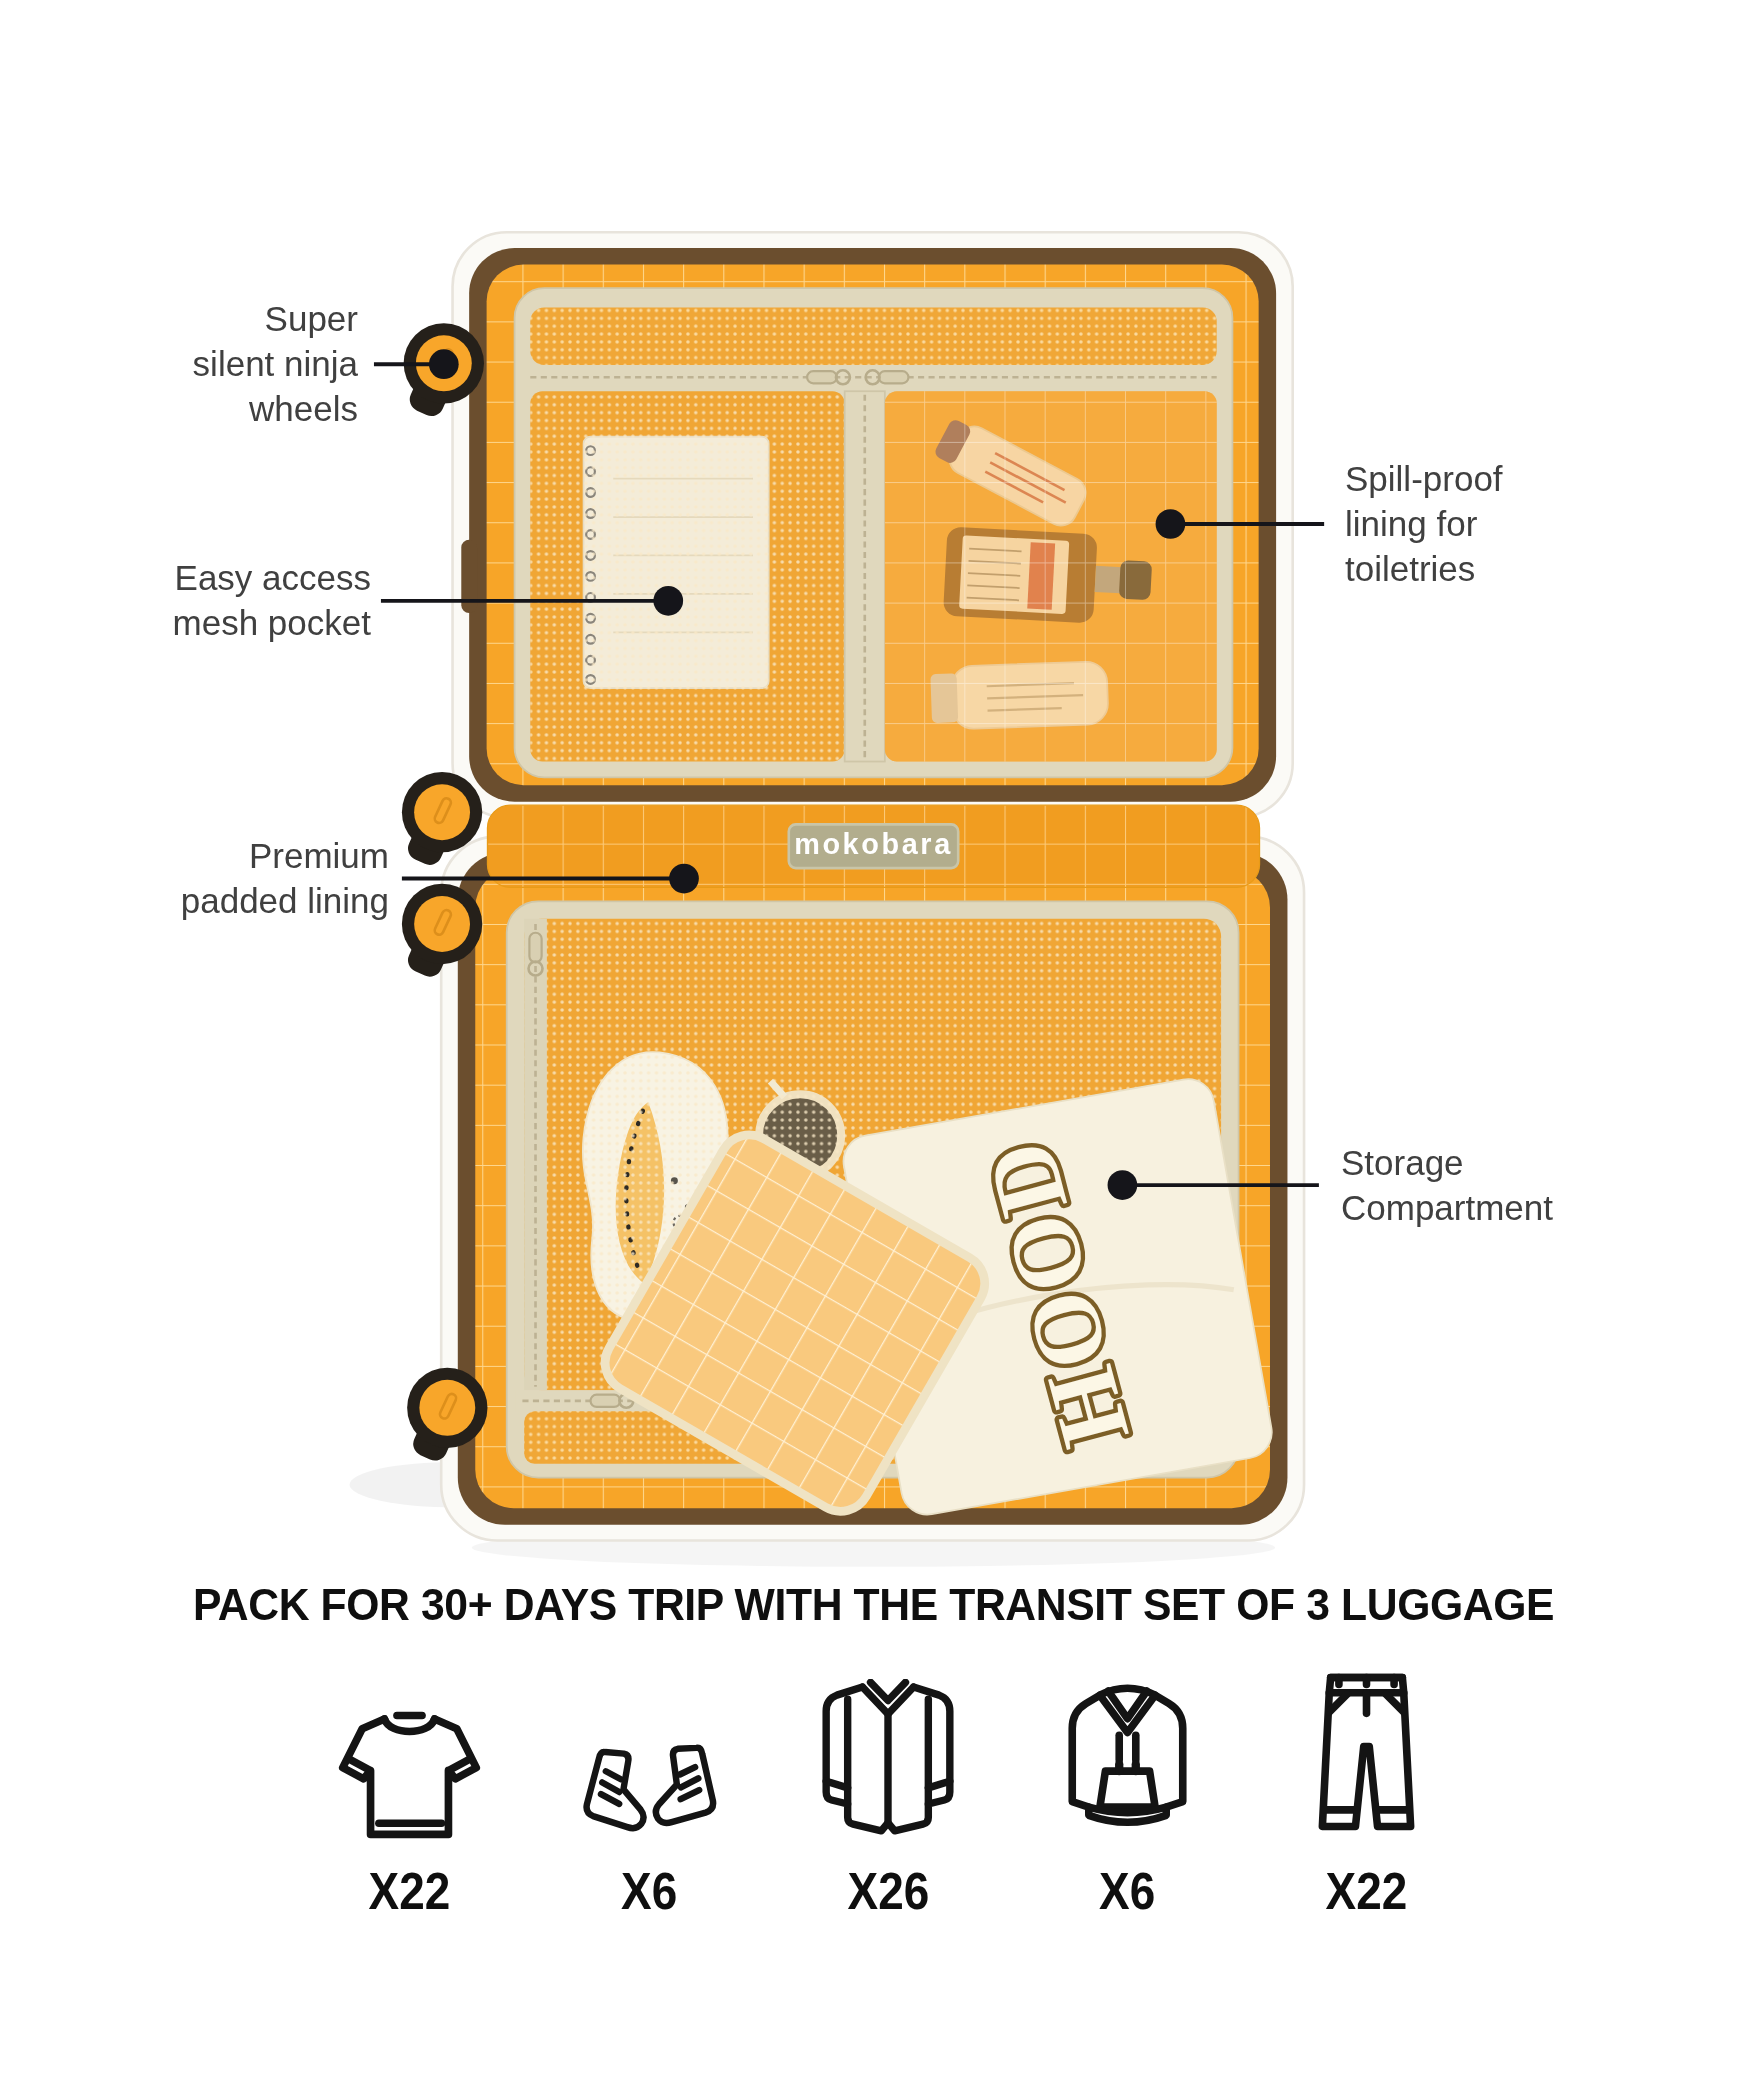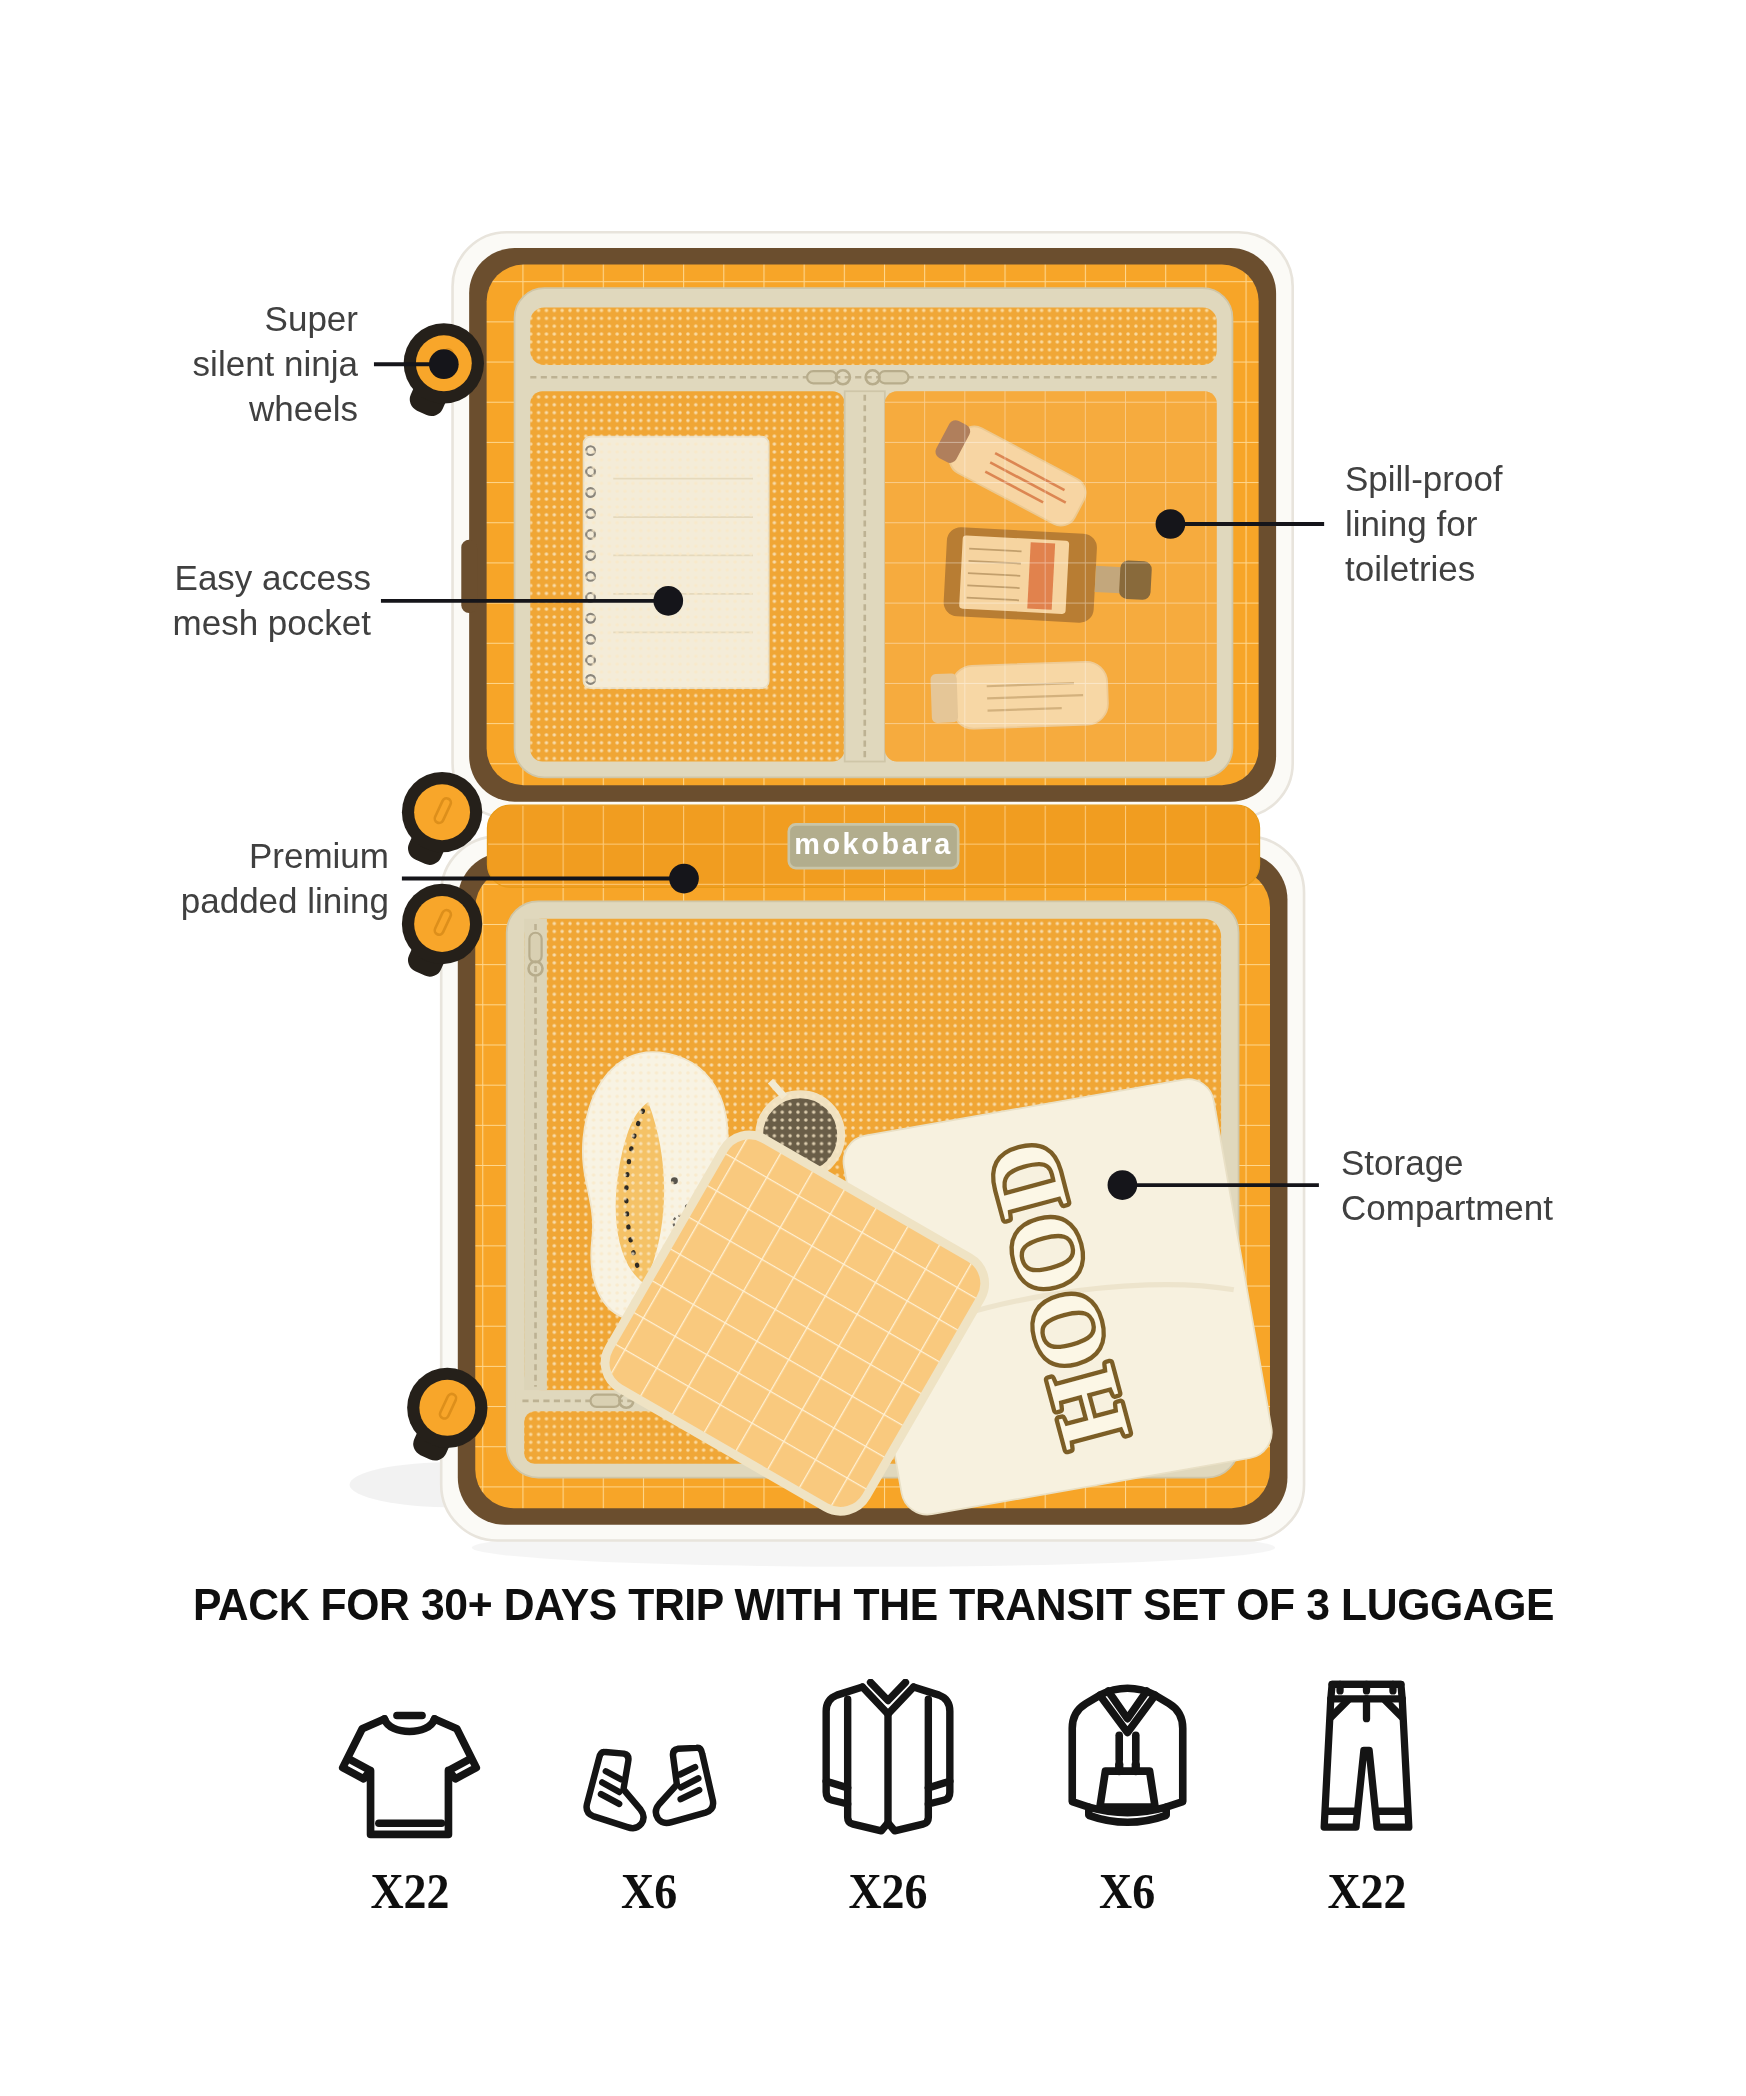--- a/index.html
+++ b/index.html
@@ -5,21 +5,21 @@
   html,body{margin:0;padding:0;background:#ffffff;}
   .stage{position:relative;width:1747px;height:2096px;background:#ffffff;overflow:hidden;
          font-family:"Liberation Sans",sans-serif;}
   .callout{position:absolute;font-weight:500;font-size:35px;line-height:45px;color:#404040;
            white-space:pre-line;}
   .callout.r{text-align:right;}
   .pack-title{position:absolute;left:0;right:0;top:1583px;text-align:center;
               font-weight:800;font-size:44px;line-height:1;letter-spacing:-0.4px;color:#0f0f0f;
               transform:scaleX(0.97);}
   .pack-row{position:absolute;left:307px;top:1679px;width:1162px;height:238px;
-            display:flex;justify-content:space-between;font-family:Liberation Serif, serif;}
+            display:flex;justify-content:space-between;align-items:flex-end;}
   .pack-item{width:205px;display:flex;flex-direction:column;align-items:center;justify-content:flex-end;}
   .pack-item svg{display:block;}
   .count{margin-top:23px;font-weight:800;font-size:51px;line-height:1;color:#0f0f0f;
          transform:scaleX(0.9);display:inline-block;letter-spacing:0;}
   .art{position:absolute;left:0;top:0;}
   .icon-stroke{fill:none;stroke:#141414;stroke-width:5.5;stroke-linejoin:round;stroke-linecap:round;}
 </style>
 </head>
 <body>
 

